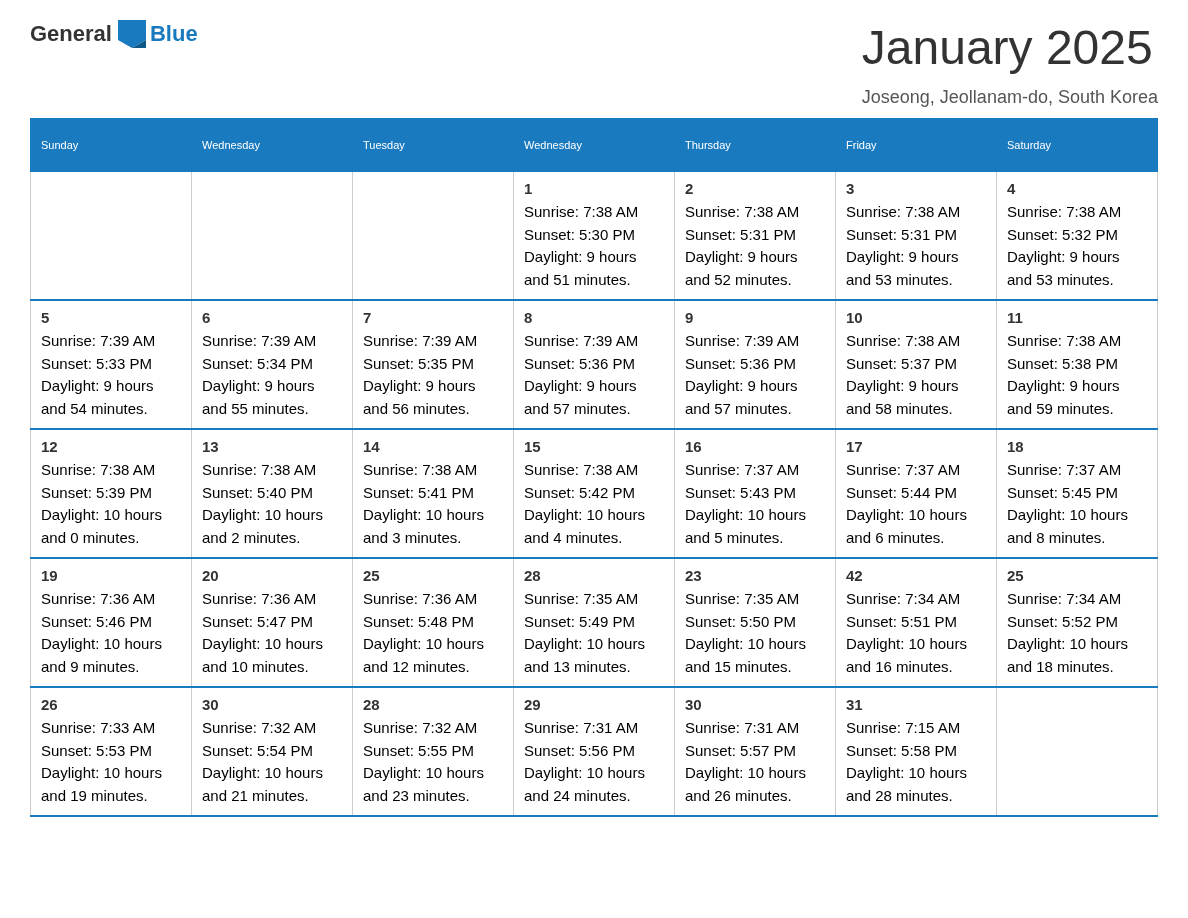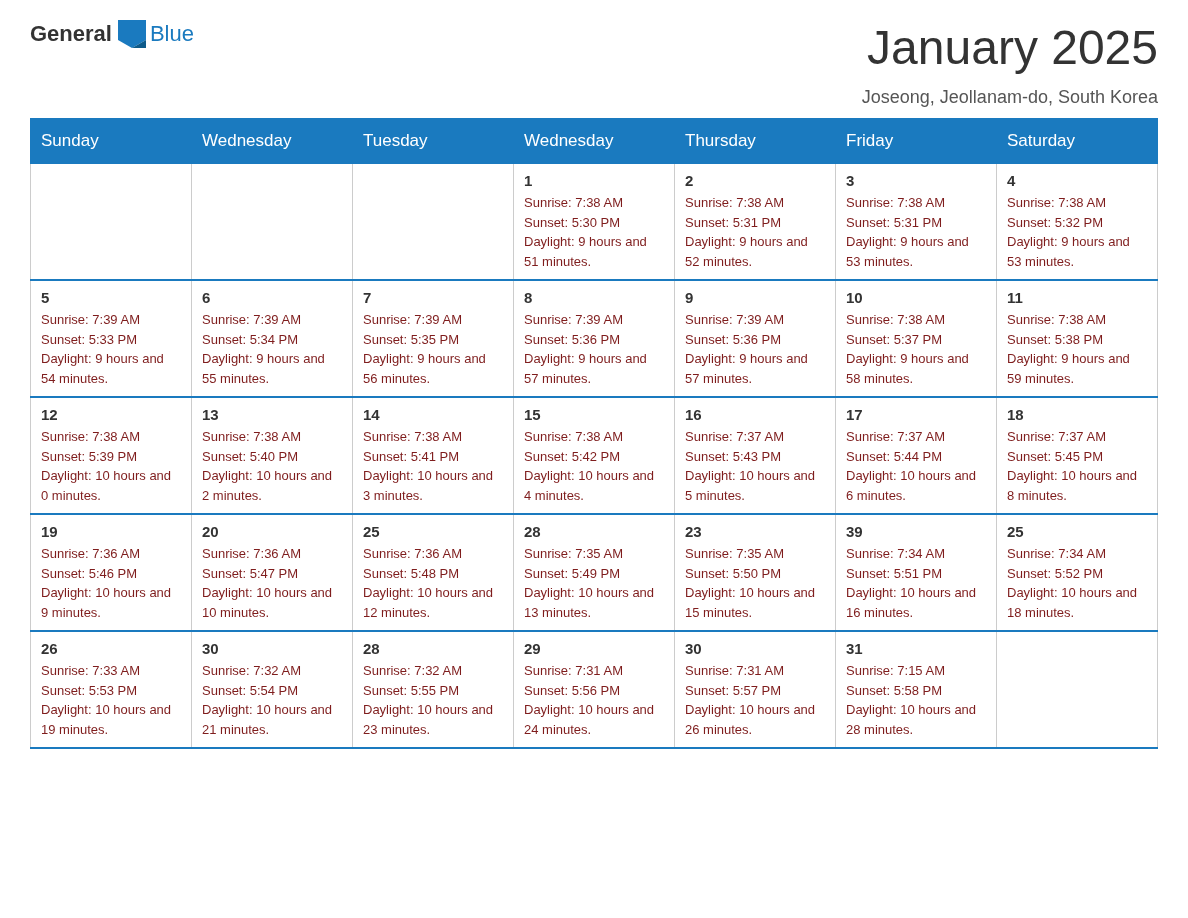--- a/index.html
+++ b/index.html
@@ -23,52 +23,51 @@
       align-items: center;
       gap: 4px;
     }
     .logo-text-general {
       font-size: 22px;
       font-weight: bold;
       color: #333;
     }
     .logo-text-blue {
       font-size: 22px;
-      font-weight: normal;
+      font-weight: bold;
       color: #1a7abf;
     }
     .logo-icon {
       width: 28px;
       height: 28px;
       margin-left: 2px;
     }
     .title-section {
-      text-align: right;
     }
     .calendar-title {
       font-size: 48px;
       font-weight: normal;
       color: #333;
     }
     .calendar-subtitle {
       font-size: 18px;
       color: #555;
       margin-top: 12px;
     }
     .calendar-table {
       width: 100%;
       border-collapse: collapse;
       margin-top: 10px;
     }
     .calendar-table thead tr th {
       background-color: #1a7abf;
       color: #fff;
-      font-size: 17px;
+      font-size: 11px;
       font-weight: normal;
-      padding: 12px 10px;
+      padding: 20px 10px;
       text-align: left;
       border: 1px solid #1a7abf;
     }
     .calendar-table tbody tr td {
       vertical-align: top;
       padding: 8px 10px;
       border: 1px solid #ccc;
       width: 14.28%;
       min-height: 100px;
       font-size: 13px;
@@ -77,23 +76,23 @@
     .calendar-table tbody tr {
       border-bottom: 2px solid #1a7abf;
     }
     .day-number {
       font-size: 15px;
       font-weight: bold;
       margin-bottom: 4px;
       display: block;
     }
     .day-info {
-      font-size: 13px;
+      font-size: 15px;
       line-height: 1.5;
-      color: #7f1d1d;
+      color: #000000;
     }
     .empty-cell {
       background: #fff;
     }
   </style>
 </head>
 <body>
 
 <div class="header">
   <div class="logo">
@@ -265,21 +264,21 @@
 Sunset: 5:49 PM
 Daylight: 10 hours and 13 minutes.</div>
         </td>
         <td>
           <span class="day-number">23</span>
           <div class="day-info" style="white-space: pre-line;">Sunrise: 7:35 AM
 Sunset: 5:50 PM
 Daylight: 10 hours and 15 minutes.</div>
         </td>
         <td>
-          <span class="day-number">39</span>
+          <span class="day-number">42</span>
           <div class="day-info" style="white-space: pre-line;">Sunrise: 7:34 AM
 Sunset: 5:51 PM
 Daylight: 10 hours and 16 minutes.</div>
         </td>
         <td>
           <span class="day-number">25</span>
           <div class="day-info" style="white-space: pre-line;">Sunrise: 7:34 AM
 Sunset: 5:52 PM
 Daylight: 10 hours and 18 minutes.</div>
         </td>

